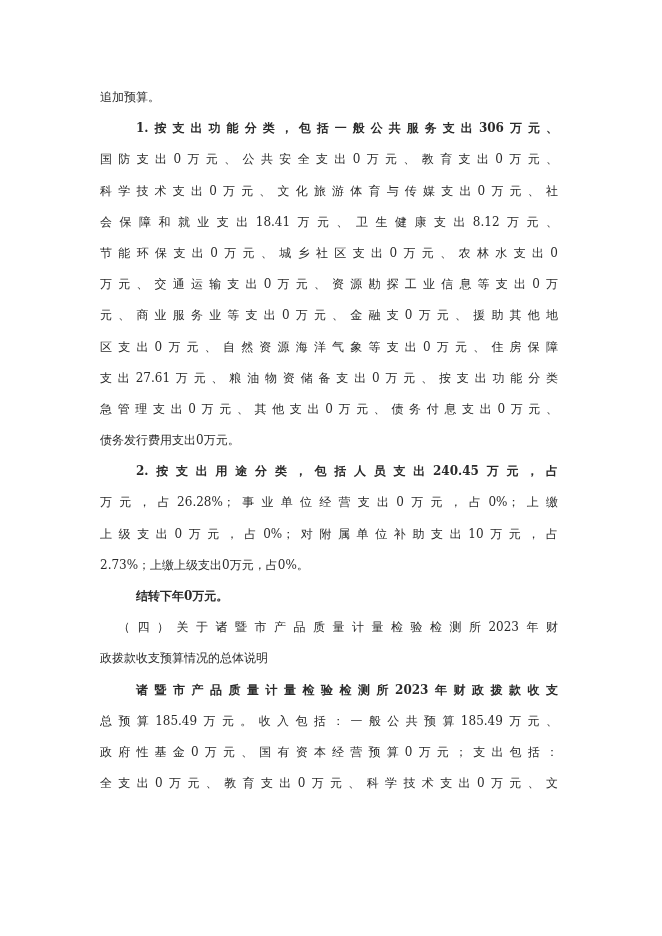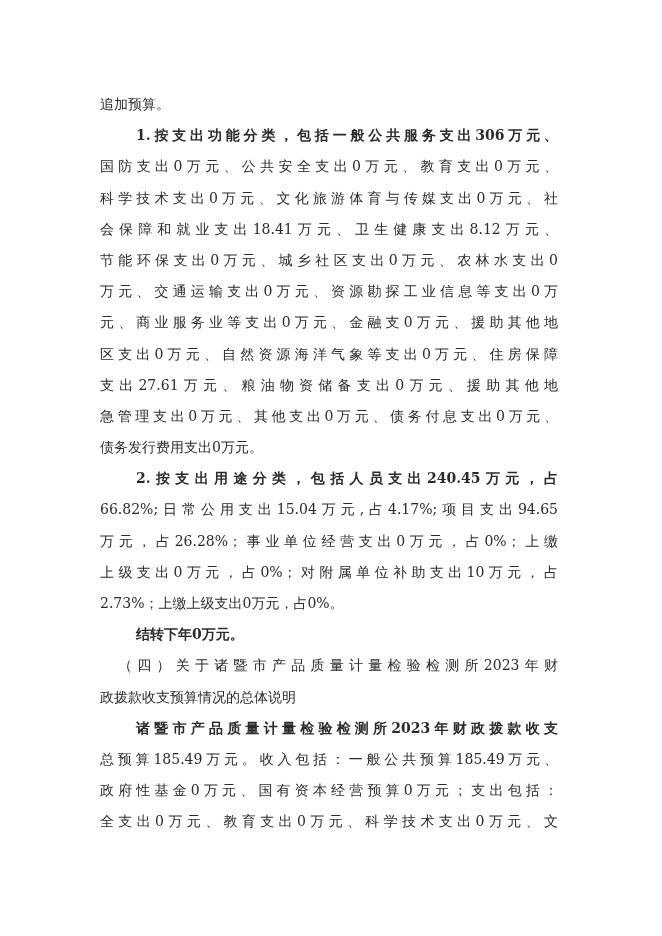--- a/index.html
+++ b/index.html
@@ -1,20 +1,20 @@
 <!DOCTYPE html>
 <html><head>
 <meta charset="utf-8">
 <style>
   html, body { margin: 0; padding: 0; background: #ffffff; }
   body { width: 662px; height: 936px; overflow: hidden; position: relative; }
   .page {
-    position: absolute; left: 100px; top: 89px; width: 458px;
+    position: absolute; left: 100px; top: 82px; width: 458px;
     font-family: "DejaVu Serif", "Liberation Serif", serif;
-    font-size: 14px; color: #2a2a2a;
+    font-size: 12px; color: #2a2a2a;
     line-height: 31.2px;
     text-align: justify;
   }
   .line { white-space: nowrap; display: block; height: 31.2px; text-align-last: justify; text-align: justify; }
   .line.last { text-align-last: left; }
   .indent { padding-left: 36px; font-weight: bold; }
   .bold { font-weight: normal; }
   .heading-indent { padding-left: 18px; }
 </style>
 </head>
@@ -23,25 +23,24 @@
 <div class="page">
   <span class="line last">追加预算。</span>
   <span class="line indent">1.按支出功能分类，包括一般公共服务支出306万元、</span>
   <span class="line">国防支出0万元、公共安全支出0万元、教育支出0万元、</span>
   <span class="line">科学技术支出0万元、文化旅游体育与传媒支出0万元、社</span>
   <span class="line">会保障和就业支出18.41万元、卫生健康支出8.12万元、</span>
   <span class="line">节能环保支出0万元、城乡社区支出0万元、农林水支出0</span>
   <span class="line">万元、交通运输支出0万元、资源勘探工业信息等支出0万</span>
   <span class="line">元、商业服务业等支出0万元、金融支0万元、援助其他地</span>
   <span class="line">区支出0万元、自然资源海洋气象等支出0万元、住房保障</span>
-  <span class="line">支出27.61万元、粮油物资储备支出0万元、援助其他地</span>
+  <span class="line">支出27.61万元、粮油物资储备支出0万元、按支出功能分类</span>
   <span class="line">急管理支出0万元、其他支出0万元、债务付息支出0万元、</span>
   <span class="line last">债务发行费用支出0万元。</span>
   <span class="line indent">2.按支出用途分类，包括人员支出240.45万元，占</span>
-  <span class="line">66.82%;日常公用支出15.04万元,占4.17%;项目支出94.65</span>
   <span class="line">万元，占26.28%；事业单位经营支出0万元，占0%；上缴</span>
   <span class="line">上级支出0万元，占0%；对附属单位补助支出10万元，占</span>
   <span class="line last">2.73%；上缴上级支出0万元，占0%。</span>
   <span class="line indent last">结转下年0万元。</span>
   <span class="line heading-indent bold">（四）关于诸暨市产品质量计量检验检测所2023年财</span>
   <span class="line bold last">政拨款收支预算情况的总体说明</span>
   <span class="line indent">诸暨市产品质量计量检验检测所2023年财政拨款收支</span>
   <span class="line">总预算185.49万元。收入包括：一般公共预算185.49万元、</span>
   <span class="line">政府性基金0万元、国有资本经营预算0万元；支出包括：</span>
   <span class="line">全支出0万元、教育支出0万元、科学技术支出0万元、文</span>

